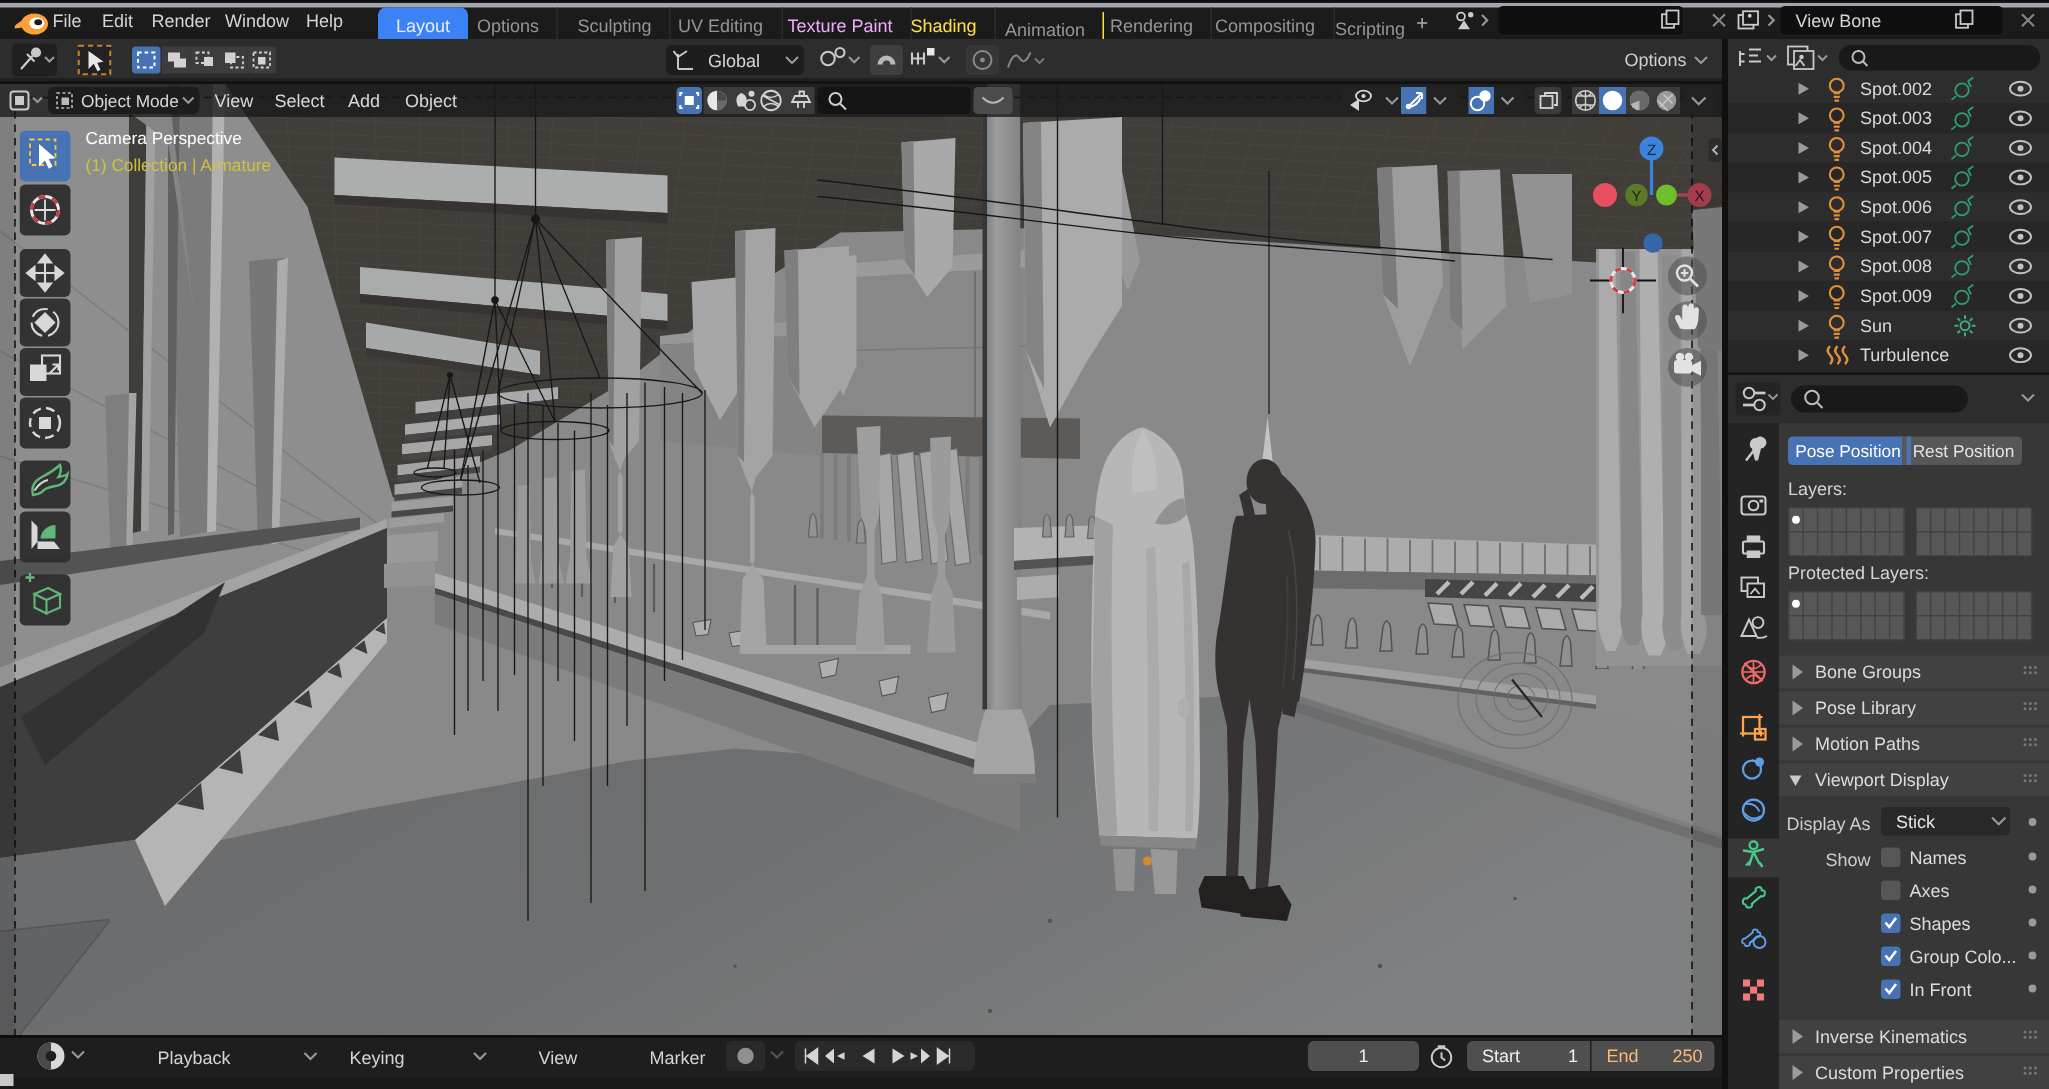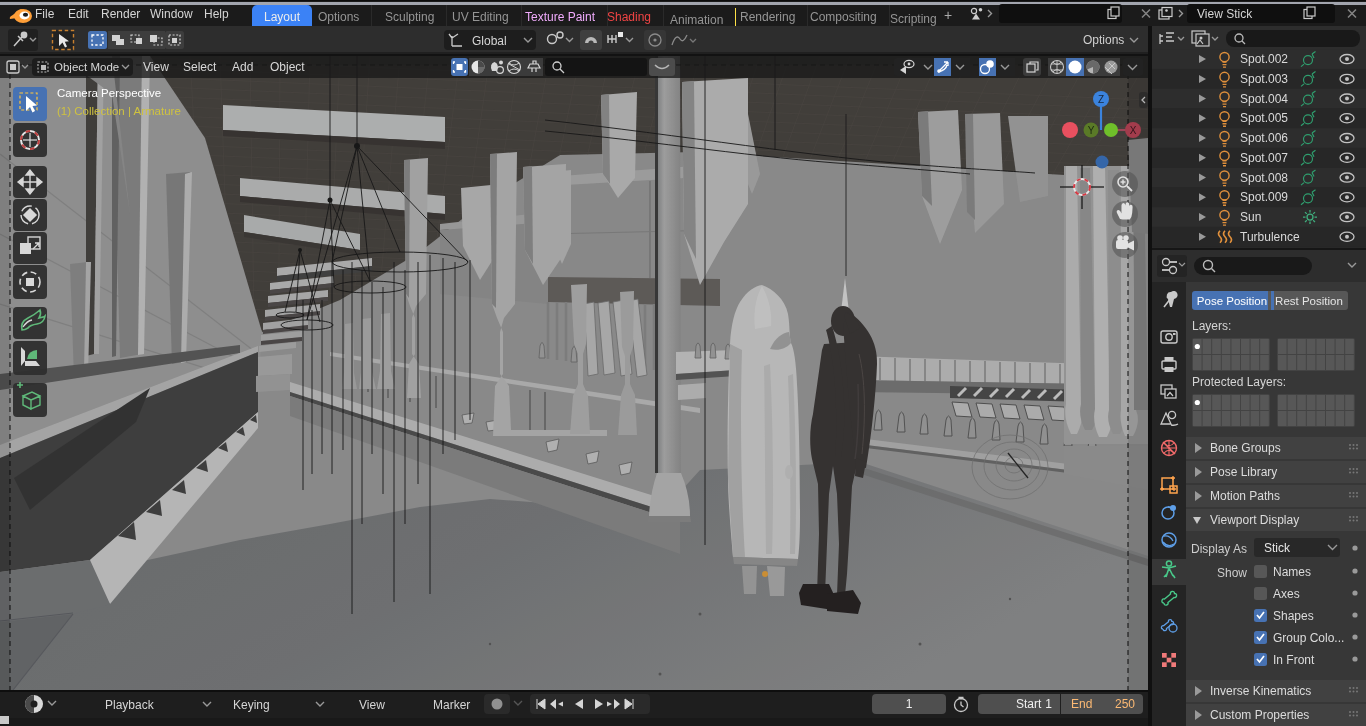--- a/index.html
+++ b/index.html
@@ -25,21 +25,21 @@
 <div class="abs txt" style="left:68px;top:8px;">Edit</div>
 <div class="abs txt" style="left:101px;top:8px;">Render</div>
 <div class="abs txt" style="left:150px;top:8px;">Window</div>
 <div class="abs txt" style="left:204px;top:8px;">Help</div>
 
 <div class="abs" style="left:252px;top:5px;height:25px;background:#3b82f6;border-radius:5px 5px 0 0;padding:5px 12px 0;color:#ececec;font-size:12px;">Layout</div>
 <div class="abs" style="left:306px;top:5px;height:21px;padding:5px 12px 0;color:#959595;font-size:12px;border-right:1px solid #2a2a2a;">Options</div>
 <div class="abs" style="left:373px;top:5px;height:21px;padding:5px 12px 0;color:#959595;font-size:12px;border-right:1px solid #2a2a2a;">Sculpting</div>
 <div class="abs" style="left:440px;top:5px;height:21px;padding:5px 12px 0;color:#959595;font-size:12px;border-right:1px solid #2a2a2a;">UV Editing</div>
 <div class="abs" style="left:513px;top:5px;height:31px;padding:5px 12px 0;color:#f0abfc;font-size:12px;border-right:1px solid #2a2a2a;">Texture Paint</div>
-<div class="abs" style="left:595px;top:5px;height:39px;padding:5px 12px 0;color:#ef4444;font-size:12px;border-right:1px solid #2a2a2a;">Shading</div>
+<div class="abs" style="left:595px;top:5px;height:39px;padding:5px 12px 0;color:#fde047;font-size:12px;border-right:1px solid #2a2a2a;">Shading</div>
 <div class="abs" style="left:658px;top:8px;height:21px;padding:5px 12px 0;color:#959595;font-size:12px;border-right:1px solid #fde047;">Animation</div>
 <div class="abs" style="left:728px;top:5px;height:21px;padding:5px 12px 0;color:#959595;font-size:12px;border-right:1px solid #2a2a2a;">Rendering</div>
 <div class="abs" style="left:798px;top:5px;height:21px;padding:5px 12px 0;color:#959595;font-size:12px;border-right:1px solid #2a2a2a;">Compositing</div>
 <div class="abs" style="left:878px;top:5px;height:21px;padding:7px 12px 0;color:#959595;font-size:12px;">Scripting</div>
 <div class="abs" style="left:944px;top:7px;color:#aaa;font-size:14px;">+</div>
 
 <div class="abs" style="left:999px;top:4px;width:123px;height:19px;background:#0f0f0f;border-radius:3px;"></div>
 <svg class="abs" style="left:968px;top:6px;" width="30" height="15" viewBox="0 0 30 15">
   <circle cx="6" cy="5" r="2.6" fill="none" stroke="#ccc" stroke-width="1.2"></circle>
   <circle cx="12.5" cy="3.8" r="1.8" fill="#ccc"></circle>
@@ -52,21 +52,21 @@
   <rect x="7" y="1" width="8" height="9" fill="#0f0f0f" stroke="#c9c9c9" stroke-width="1.2"></rect>
   <path d="M38 3.5 l8 8 M46 3.5 l-8 8" stroke="#848484" stroke-width="1.5"></path>
 </svg>
 <div class="abs" style="left:1187px;top:4px;width:148px;height:19px;background:#0f0f0f;border-radius:3px;"></div>
 <svg class="abs" style="left:1158px;top:6px;" width="30" height="15" viewBox="0 0 30 15">
   <rect x="1" y="4" width="10" height="9" fill="none" stroke="#ccc" stroke-width="1.2"></rect>
   <rect x="4" y="1.5" width="10" height="9" fill="#1b1b1b" stroke="#ccc" stroke-width="1.2"></rect>
   <circle cx="8.5" cy="4.5" r="1.3" fill="#ccc"></circle>
   <path d="M21 4 l3.5 3.5 l-3.5 3.5" stroke="#999" stroke-width="1.4" fill="none"></path>
 </svg>
-<div class="abs txt" style="left:1197px;top:8px;">View Stick</div>
+<div class="abs txt" style="left:1197px;top:8px;">View Bone</div>
 <svg class="abs" style="left:1300px;top:6px;" width="62" height="15" viewBox="0 0 62 15">
   <rect x="4" y="3.5" width="8" height="9" fill="none" stroke="#c9c9c9" stroke-width="1.2"></rect>
   <rect x="7" y="1" width="8" height="9" fill="#0f0f0f" stroke="#c9c9c9" stroke-width="1.2"></rect>
   <path d="M48 3.5 l8 8 M56 3.5 l-8 8" stroke="#848484" stroke-width="1.5"></path>
 </svg>
 
 <div class="abs" style="left:0;top:26px;width:1148px;height:28px;background:#2d2d2d;border-bottom:2px solid #202020;"></div>
 <div class="abs" style="left:1148px;top:26px;width:4px;height:700px;background:#101010;"></div>
 
 <svg class="abs" style="left:0;top:26px;" width="700" height="28" viewBox="0 0 700 28">
@@ -696,21 +696,21 @@
   <path d="M595 7 l8 5 l-8 5 z" fill="#d5d5d5"></path>
   <path d="M614 7 l6 5 l-6 5 z M607 9.5 l5 2.5 l-5 2.5 z" fill="#d5d5d5"></path>
   <path d="M633 7 v10 m-8 -10 l7 5 l-7 5 z" fill="#d5d5d5" stroke="#d5d5d5" stroke-width="1"></path>
 </svg>
 <div class="abs" style="left:872px;top:694px;width:74px;height:20px;background:#4f4f4f;border-radius:4px;color:#f0f0f0;font-size:12px;text-align:center;line-height:20px;">1</div>
 <svg class="abs" style="left:952px;top:696px;" width="20" height="17" viewBox="0 0 20 17">
   <circle cx="9" cy="9" r="6.5" fill="none" stroke="#c9c9c9" stroke-width="1.3"></circle>
   <path d="M9 5.5 v3.5 l2.5 2" stroke="#c9c9c9" stroke-width="1.3" fill="none"></path>
   <path d="M6.5 1.5 h5 M9 1.5 v2" stroke="#c9c9c9" stroke-width="1.3"></path>
 </svg>
-<div class="abs" style="left:978px;top:694px;width:82px;height:20px;background:#4f4f4f;border-radius:4px 0 0 4px;color:#f0f0f0;font-size:12px;line-height:20px;padding-left:28px;">
+<div class="abs" style="left:978px;top:694px;width:82px;height:20px;background:#4f4f4f;border-radius:4px 0 0 4px;color:#f0f0f0;font-size:12px;line-height:20px;">
   <span style="margin-left:10px;">Start</span><span style="float:right;margin-right:8px;">1</span>
 </div>
 <div class="abs" style="left:1061px;top:694px;width:82px;height:20px;background:#4f4f4f;border-radius:0 4px 4px 0;color:#fdba74;font-size:12px;line-height:20px;">
   <span style="margin-left:10px;">End</span><span style="float:right;margin-right:8px;">250</span>
 </div>
 
 <div id="outliner" class="abs" style="left:1152px;top:26px;width:214px;height:224px;background:#282828;"></div>
 <svg class="abs" style="left:1152px;top:26px;" width="214" height="224" viewBox="0 0 214 224">
   <rect x="0" y="0" width="214" height="26" fill="#2d2d2d"></rect>
   <path d="M8 8 v10 m0 -8 h3 m-3 5 h3 M14 7 h8 m-8 4 h6 m-6 4 h8" stroke="#c9c9c9" stroke-width="1.3" fill="none"></path>

